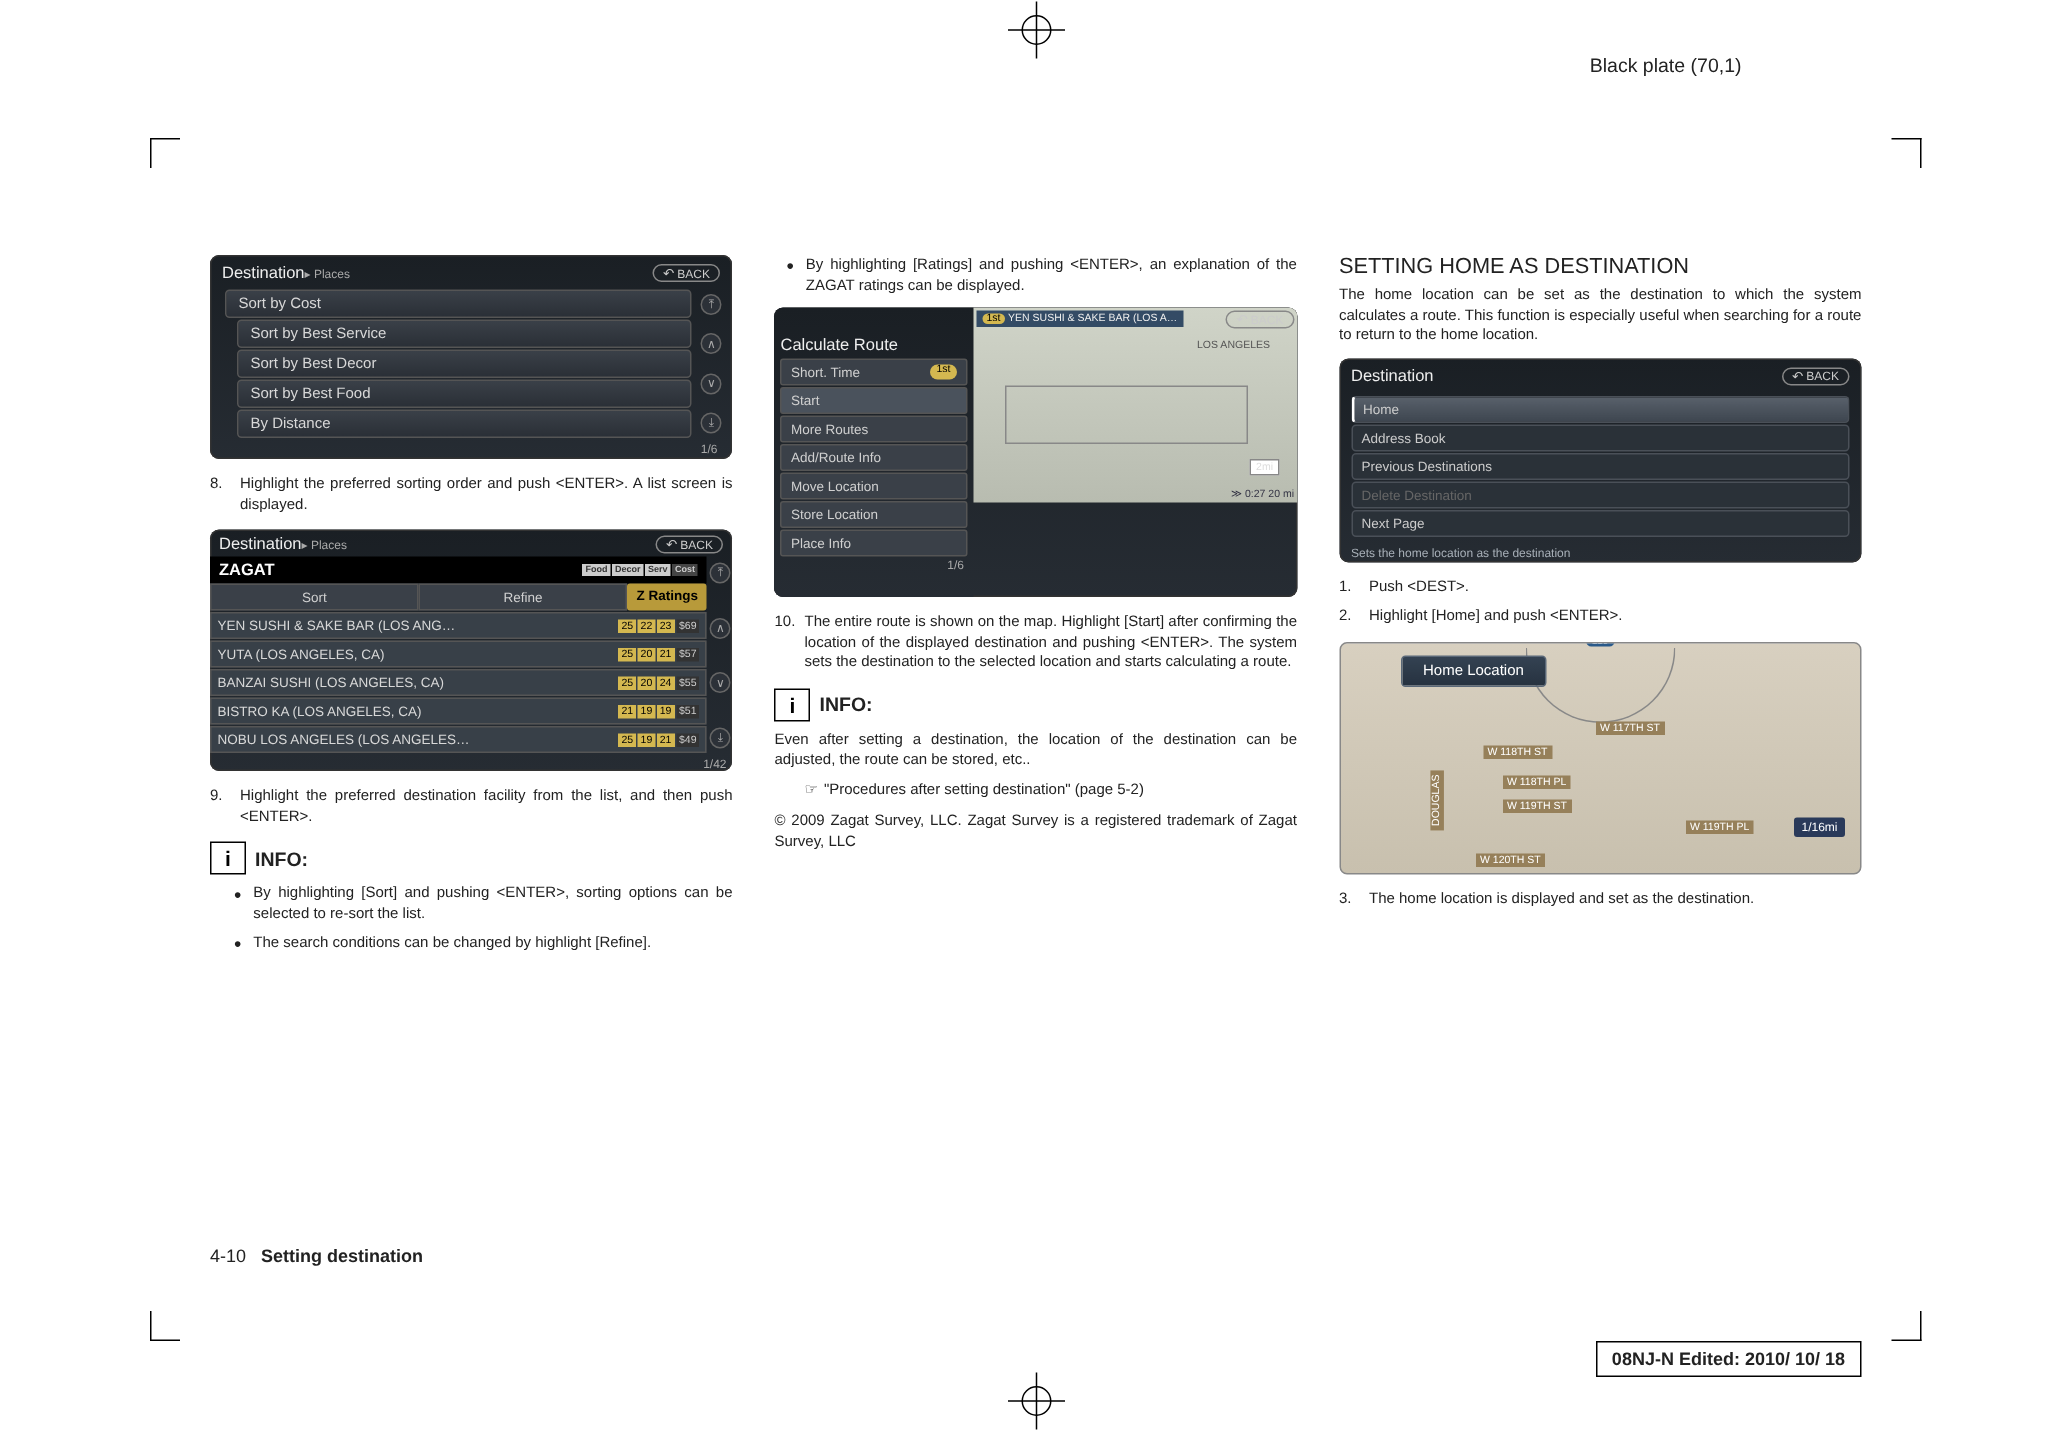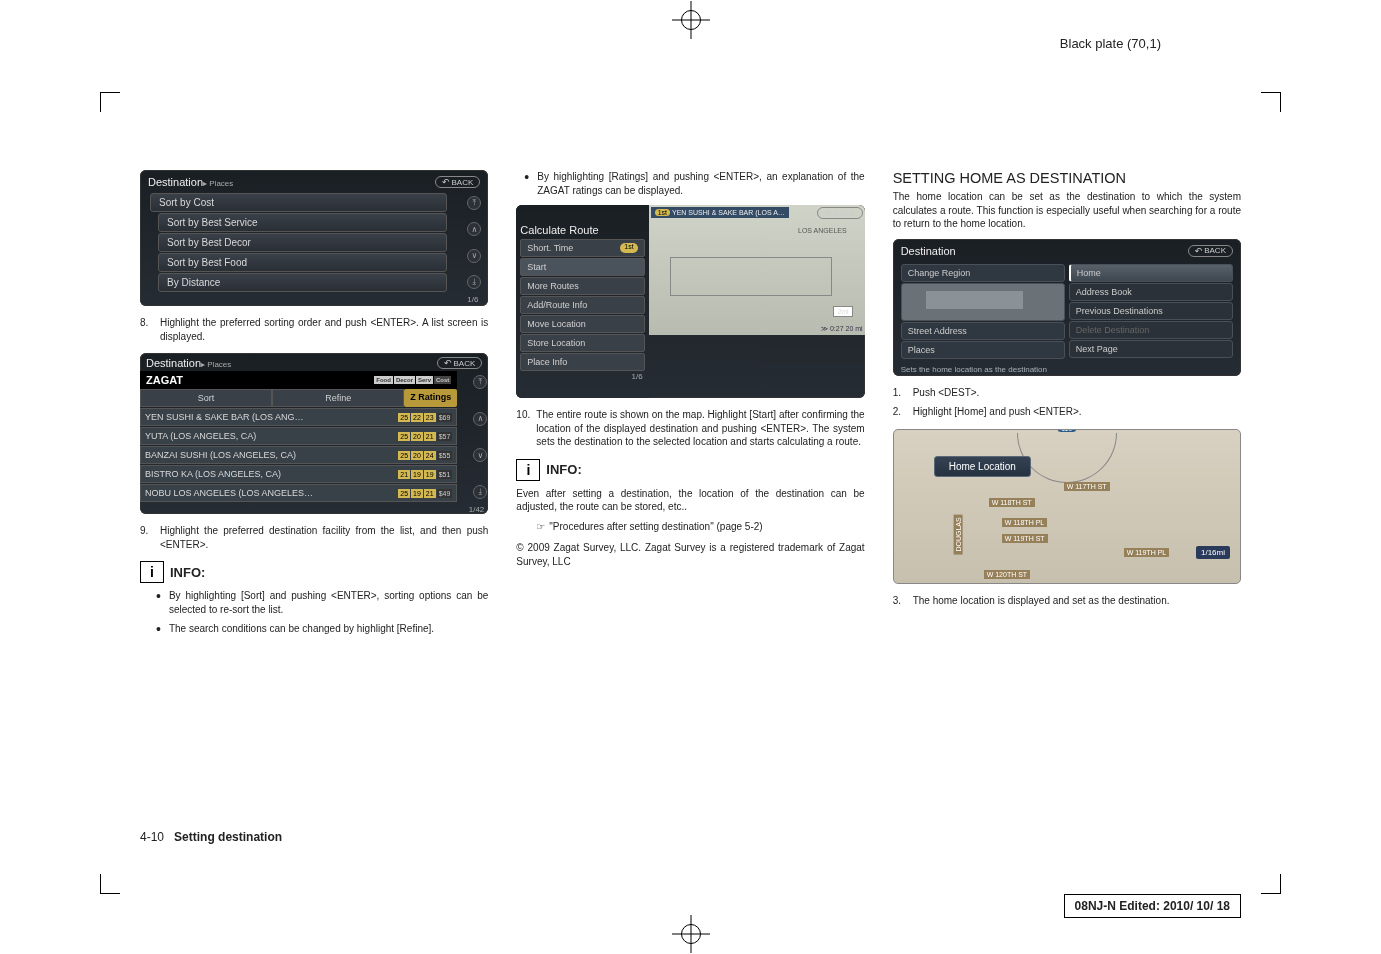--- a/index.html
+++ b/index.html
@@ -89,21 +89,21 @@
   .menu-tab.first { margin-left: 4px; }
   .scroll-indicator {
     width: 14px; height: 14px; border-radius: 50%;
     border: 1px solid #666; background: #2c3138;
     display: inline-flex; align-items: center; justify-content: center;
     color: #aaa; font-size: 8px;
   }
   .screen-footer-right { float: right; font-size: 8px; color: #aaa; padding: 2px 4px 0; }
 
   .list-section {
-    display: flex; gap: 15px;
+    display: flex; gap: 1px;
   }
   .list-main { flex: 1; }
   .list-side {
     width: 16px; display: flex; flex-direction: column; justify-content: space-between; align-items: center;
     padding: 4px 0;
   }
 
   .zagat-bar {
     background: #000; color: #fff; font-weight: bold;
     padding: 3px 6px; font-size: 11px;
@@ -199,21 +199,21 @@
     height: 155px; border-radius: 5px; border: 1px solid #888;
     position: relative; overflow: hidden;
     margin-bottom: 10px;
   }
   .home-map .halo {
     position: absolute; top: 3px; left: 50%; transform: translateX(-50%);
     width: 100px; height: 50px; border: 1px solid #888; border-top: none;
     border-radius: 0 0 50px 50px;
   }
   .home-map .label-bar {
-    position: absolute; top: 26px; left: 40px;
+    position: absolute; top: 8px; left: 40px;
     background: linear-gradient(#344252, #263240); color: #fff;
     padding: 4px 14px; font-size: 10px; border: 1px solid #5a6878;
     border-radius: 3px;
   }
   .home-map .street {
     position: absolute; background: #96805a; color: #fff;
     font-size: 7px; padding: 1px 3px;
   }
   .home-map .dist-badge {
     position: absolute; bottom: 24px; right: 10px;
@@ -460,26 +460,20 @@
   <div class="col">
     <h3>SETTING HOME AS DESTINATION</h3>
     <p class="just-p">The home location can be set as the destination to which the system calculates a route. This function is especially useful when searching for a route to return to the home location.</p>
 
     <div class="screen" style="margin-top:8px">
       <div class="screen-header">
         <span class="title">Destination</span>
         <span class="back-btn">BACK</span>
       </div>
       <div class="dest-screen-inner">
-        <div class="dest-left">
-          <div class="panel">Change Region</div>
-          <div class="map-mini"></div>
-          <div class="panel">Street Address</div>
-          <div class="panel">Places</div>
-        </div>
         <div class="dest-right">
           <div class="panel sel">Home</div>
           <div class="panel">Address Book</div>
           <div class="panel">Previous Destinations</div>
           <div class="panel dim">Delete Destination</div>
           <div class="panel">Next Page</div>
         </div>
       </div>
       <div class="dest-hint">Sets the home location as the destination</div>
     </div>

